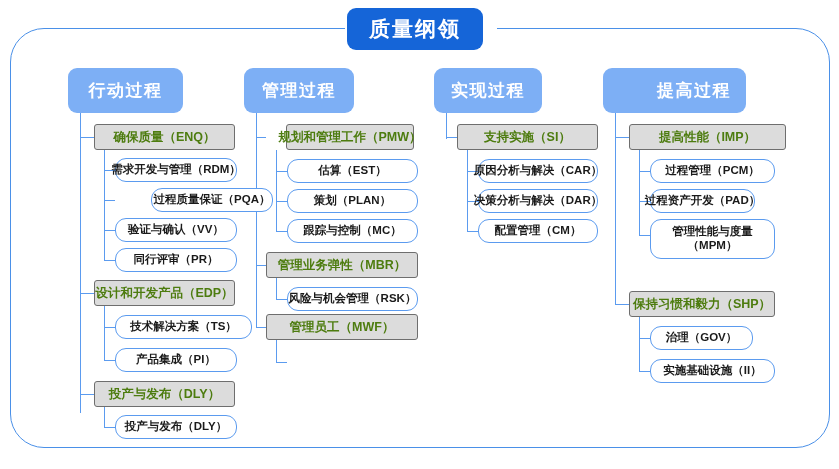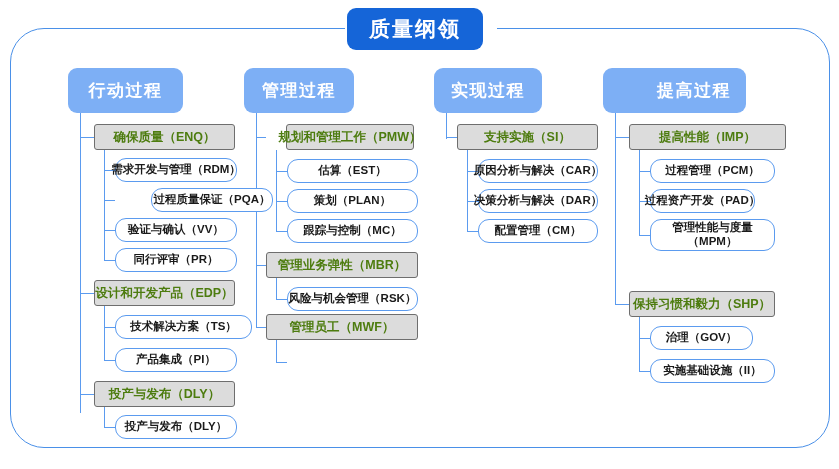--- a/index.html
+++ b/index.html
@@ -122,21 +122,21 @@
     justify-content: center;
     font-size: 11.5px;
     font-weight: bold;
     color: #1a1a1a;
     z-index: 3;
     white-space: nowrap;
     text-align: center;
     line-height: 1.15;
   }
   .leaf.two-line {
-    height: 32px;
+    height: 40px;
     white-space: normal;
     line-height: 1.2;
     padding: 0 4px;
   }
 </style>
 </head>
 <body>
 
 <div id="canvas">
 

